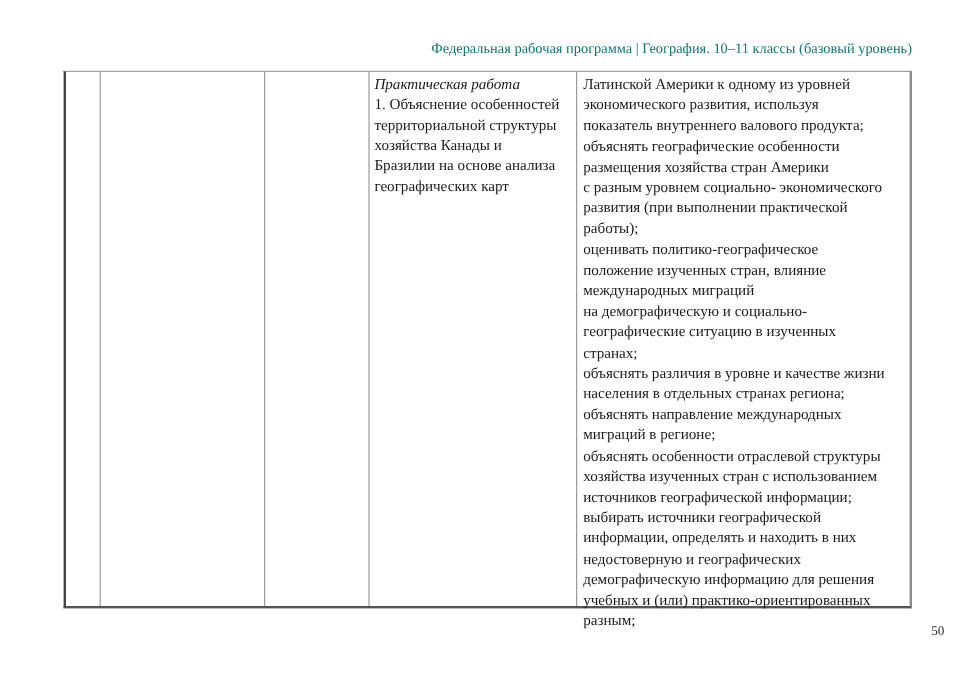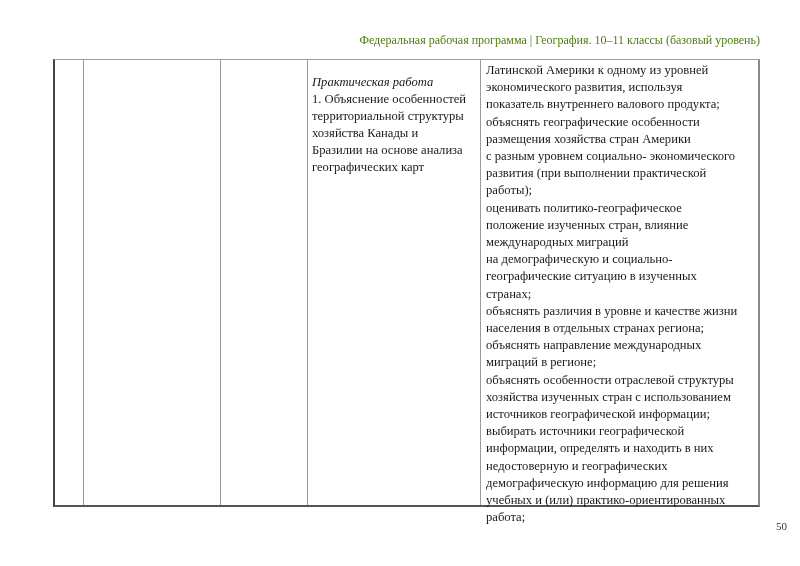--- a/index.html
+++ b/index.html
@@ -2,35 +2,35 @@
 <html><head>
 <meta charset="utf-8">
 <style>
   html, body { margin: 0; padding: 0; }
   body {
     width: 800px; height: 566px; background: #ffffff; position: relative; overflow: hidden;
     font-family: "Liberation Serif", "DejaVu Serif", serif; color: #1a1a1a;
   }
   .header {
     position: absolute; top: 33px; right: 40px;
-    font-size: 12px; color: #4d7c0f; white-space: nowrap;
+    font-size: 12px; color: #0f766e; white-space: nowrap;
   }
   .table {
     position: absolute; left: 53px; top: 59px; width: 707px; height: 448px;
     border-top: 1px solid #a0a0a0; border-right: 2px solid #8a8a8a;
     border-bottom: 2px solid #555; border-left: 2px solid #444;
     box-sizing: border-box; display: flex;
   }
   .col { box-sizing: border-box; border-right: 1px solid #9a9a9a; height: 100%; }
   .col.c1 { width: 29px; }
   .col.c2 { width: 137px; }
   .col.c3 { width: 87px; }
   .col.c4 { width: 173px; padding: 2px 4px; font-size: 12.6px; line-height: 17px; }
   .col.c5 { flex: 1; border-right: none; padding: 2px 5px; font-size: 12.6px; line-height: 17.2px; }
-  .italic { font-style: italic; margin-top: 12px; }
+  .italic { font-style: italic; }
   .line { display: block; white-space: nowrap; }
   .page-num {
     position: absolute; top: 520px; left: 748px; font-size: 11px; color: #333; padding-left: 28px;
   }
 </style>
 </head>
 <body>
 
 <div class="header">Федеральная рабочая программа | География. 10–11 классы (базовый уровень)</div>
 
@@ -66,17 +66,17 @@
     <span class="line">объяснять направление международных</span>
     <span class="line">миграций в регионе;</span>
     <span class="line">объяснять особенности отраслевой структуры</span>
     <span class="line">хозяйства изученных стран с использованием</span>
     <span class="line">источников географической информации;</span>
     <span class="line">выбирать источники географической</span>
     <span class="line">информации, определять и находить в них</span>
     <span class="line">недостоверную и географических</span>
     <span class="line">демографическую информацию для решения</span>
     <span class="line">учебных и (или) практико-ориентированных</span>
-    <span class="line">работа;</span>
+    <span class="line">разным;</span>
   </div>
 </div>
 
 <div class="page-num">50</div>
 
 </body></html>

